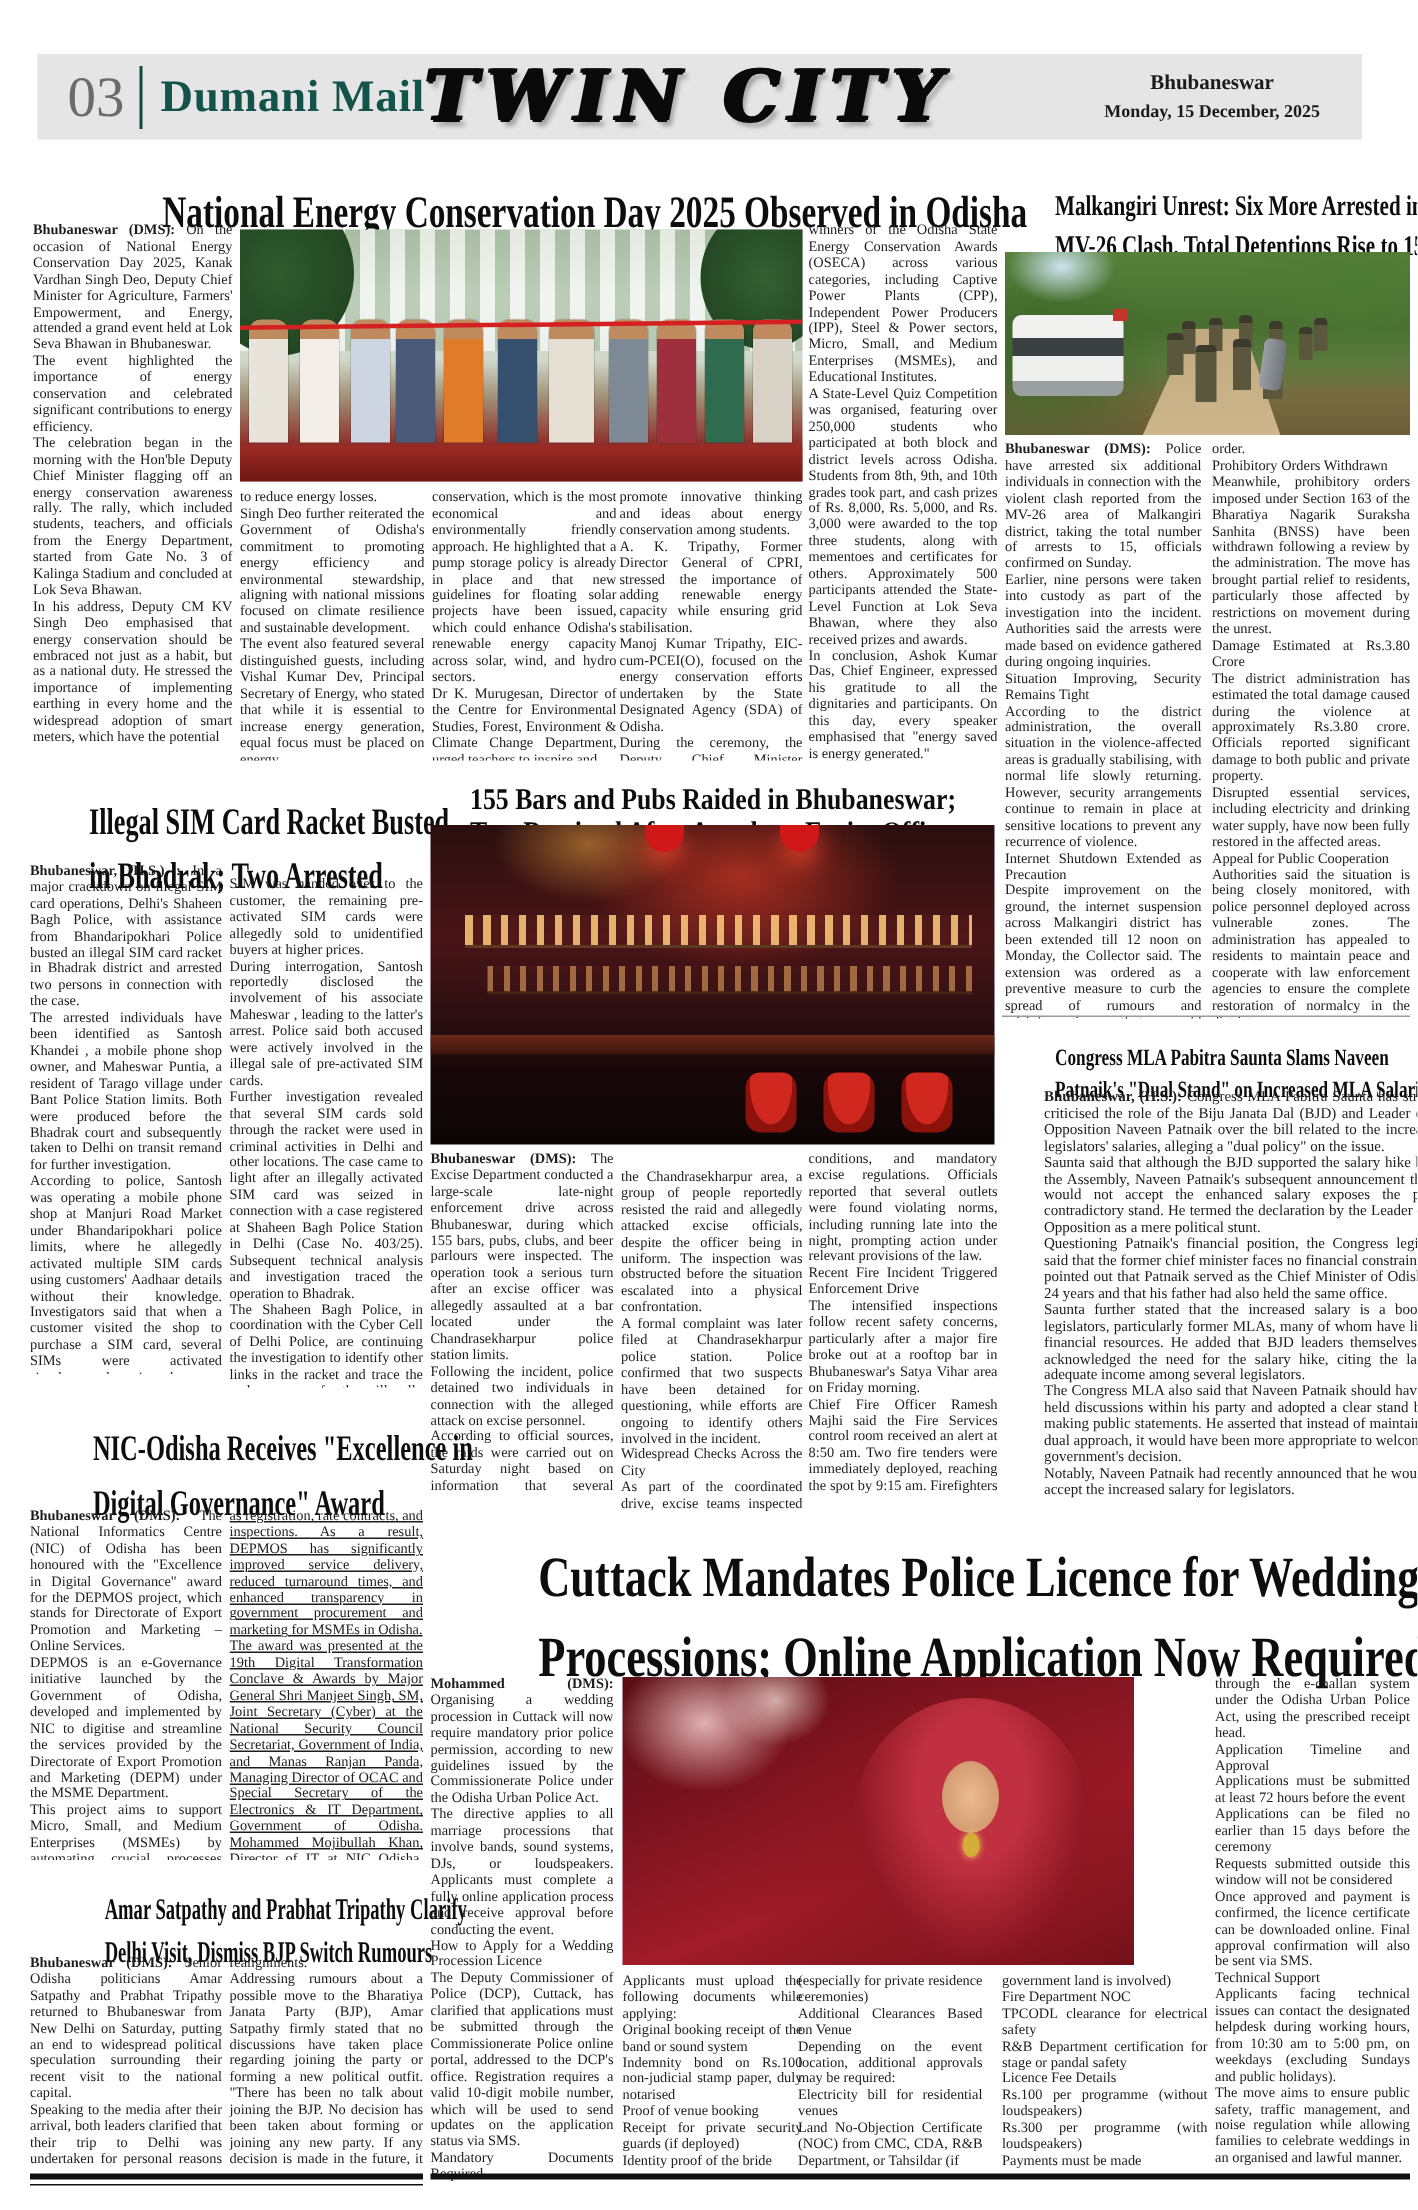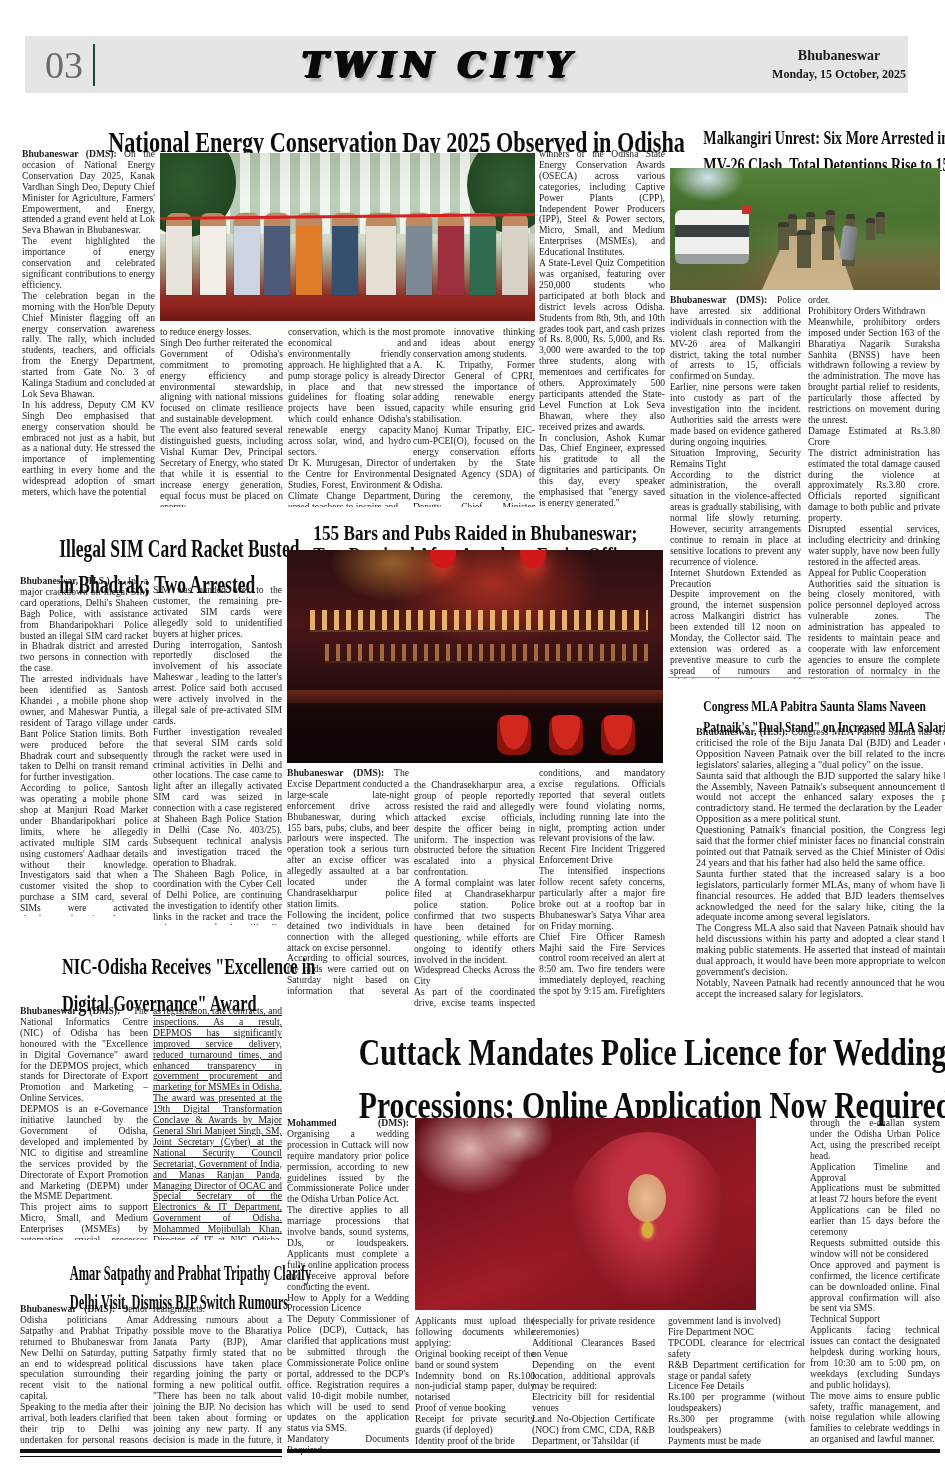--- a/index.html
+++ b/index.html
@@ -4,24 +4,24 @@
 <style>
   html,body{margin:0;padding:0;background:#ffffff;}
   .page{position:relative;width:945px;height:1473px;background:#fff;overflow:hidden;
         font-family:"Liberation Serif",serif;color:#1a1a1a;}
   
   .masthead{position:absolute;left:25px;top:36px;width:883px;height:57px;background:#e5e5e5;
             display:flex;align-items:center;}
   .pagenum{font-size:38px;color:#6b6b6b;margin-left:20px;line-height:1;}
   .head-div{width:2px;height:42px;background:#13483d;margin:0 12px 0 10px;}
   .papername{font-size:30px;font-weight:bold;color:#14534a;letter-spacing:.5px;}
-  .mast-title{flex:1;text-align:center;font-family:"DejaVu Serif",serif;font-style:italic;
-              font-weight:bold;font-size:35px;letter-spacing:6px;color:#0a0a0a;line-height:1;
+  .mast-title{flex:1;font-family:"DejaVu Serif",serif;font-style:italic;
+              font-weight:bold;font-size:47px;letter-spacing:6px;color:#0a0a0a;line-height:1;
               text-shadow:1.5px 0 #0a0a0a,-1.5px 0 #0a0a0a,0 1px #0a0a0a,3px 4px 3px rgba(110,110,110,.55);}
-  .head-right{text-align:center;margin-right:2px;line-height:1.45;}
+  .head-right{text-align:center;margin-right:28px;line-height:1.45;}
   .head-city{font-weight:bold;font-size:14px;}
   .head-date{font-weight:bold;font-size:12px;}
   
   .hl{position:absolute;text-align:center;font-weight:bold;color:#0d0d0d;white-space:pre;
       transform:scaleX(var(--sx,1));transform-origin:50% 0;}
   
   .col{position:absolute;font-size:9.6px;line-height:10.9px;text-align:justify;
        white-space:pre-line;overflow:hidden;color:#1c1c1c;}
   
   .hairline{position:absolute;height:1px;background:#9a9a9a;}
@@ -77,24 +77,25 @@
   .br-jewel{right:103px;top:104px;width:11px;height:16px;border-radius:50%;background:#d4af37;box-shadow:0 0 5px #ffd76a;}
 </style>
 </head>
 <body>
 
 <div class="page">
 
   <header class="masthead">
     <div class="pagenum">03</div>
     <div class="head-div"></div>
+    <div class="papername">Dumani Mail</div>
     <div class="mast-title">TWIN CITY</div>
     <div class="head-right">
       <div class="head-city">Bhubaneswar</div>
-      <div class="head-date">Monday, 15 October, 2025</div>
+      <div class="head-date">Monday, 15 December, 2025</div>
     </div>
   </header>
 
   <section>
     <h1 class="hl" style="left:25px;top:104px;width:640px;font-size:30px;line-height:36px;--sx:.74;">National Energy Conservation Day 2025 Observed in Odisha</h1>
     <div class="col boldlead" style="left:22px;top:149px;width:133px;height:358px;"><b>Bhubaneswar (DMS):</b> On the occasion of National Energy Conservation Day 2025, Kanak Vardhan Singh Deo, Deputy Chief Minister for Agriculture, Farmers' Empowerment, and Energy, attended a grand event held at Lok Seva Bhawan in Bhubaneswar.
 The event highlighted the importance of energy conservation and celebrated significant contributions to energy efficiency.
 The celebration began in the morning with the Hon'ble Deputy Chief Minister flagging off an energy conservation awareness rally. The rally, which included students, teachers, and officials from the Energy Department, started from Gate No. 3 of Kalinga Stadium and concluded at Lok Seva Bhawan.
 In his address, Deputy CM KV Singh Deo emphasised that energy conservation should be embraced not just as a habit, but as a national duty. He stressed the importance of implementing earthing in every home and the widespread adoption of smart meters, which have the potential</div>
     <div class="photo" id="ph-energy" style="left:160px;top:153px;width:375px;height:168px;">

